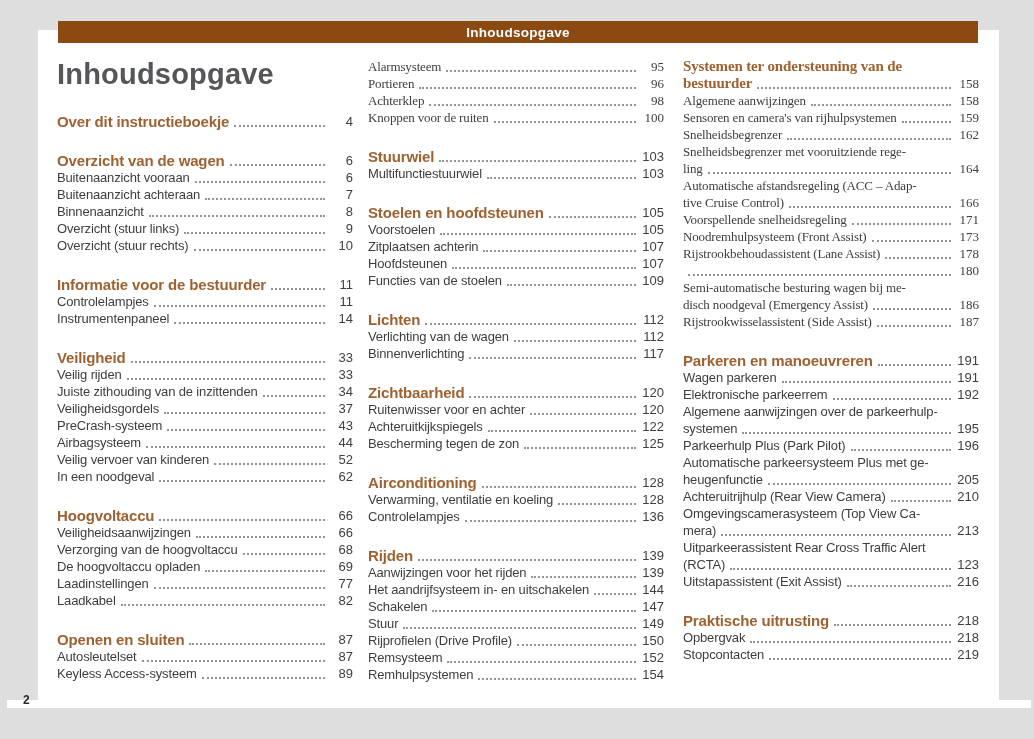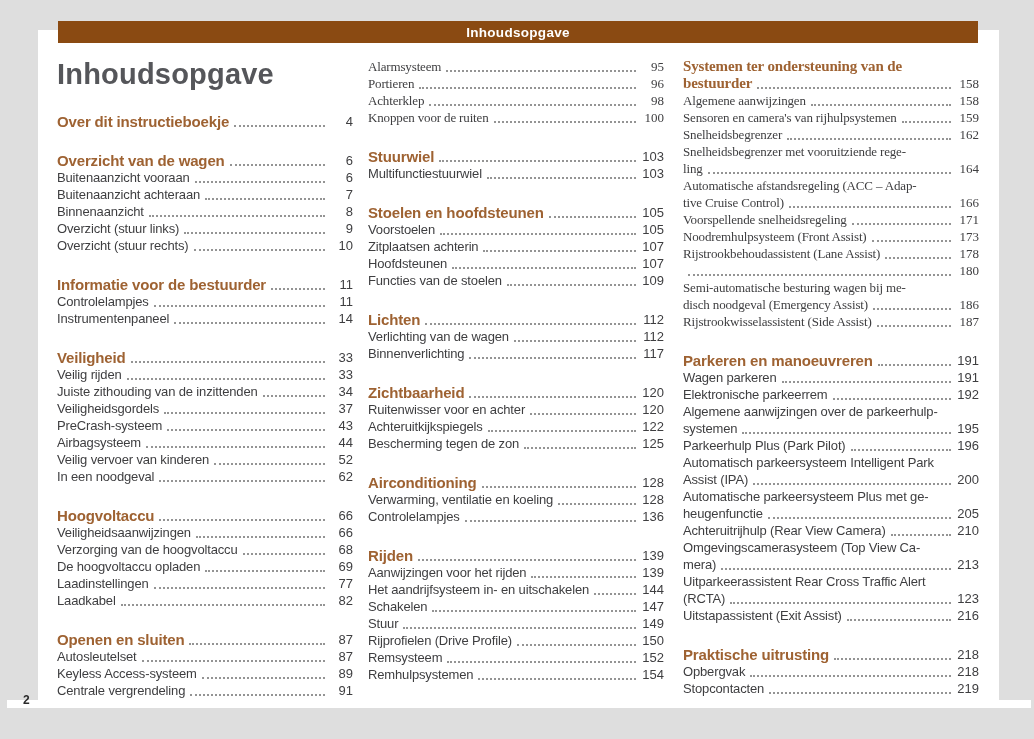--- a/index.html
+++ b/index.html
@@ -261,27 +261,20 @@
           <span class="pg">87</span>
         </div>
       </div>
       <div class="toc-entry">
         <div class="toc-line">
           <span class="lab">Keyless Access-systeem</span>
           <span class="dots"></span>
           <span class="pg">89</span>
         </div>
       </div>
-      <div class="toc-entry">
-        <div class="toc-line">
-          <span class="lab">Centrale vergrendeling</span>
-          <span class="dots"></span>
-          <span class="pg">91</span>
-        </div>
-      </div>
     </div>
   </div>
 <div class="col" id="col-1">
     <div class="section">
       <div class="toc-entry">
         <div class="toc-line">
           <span class="lab">Alarmsysteem</span>
           <span class="dots"></span>
           <span class="pg">95</span>
         </div>
@@ -624,30 +617,20 @@
           <span class="lab">systemen</span>
           <span class="dots"></span>
           <span class="pg">195</span>
         </div>
       </div>
       <div class="toc-entry">
         <div class="toc-line">
           <span class="lab">Parkeerhulp Plus (Park Pilot)</span>
           <span class="dots"></span>
           <span class="pg">196</span>
-        </div>
-      </div>
-      <div class="toc-entry">
-        <div class="toc-line">
-          <span class="lab">Automatisch parkeersysteem Intelligent Park</span>
-        </div>
-        <div class="toc-line">
-          <span class="lab">Assist (IPA)</span>
-          <span class="dots"></span>
-          <span class="pg">200</span>
         </div>
       </div>
       <div class="toc-entry">
         <div class="toc-line">
           <span class="lab">Automatische parkeersysteem Plus met ge-</span>
         </div>
         <div class="toc-line">
           <span class="lab">heugenfunctie</span>
           <span class="dots"></span>
           <span class="pg">205</span>

